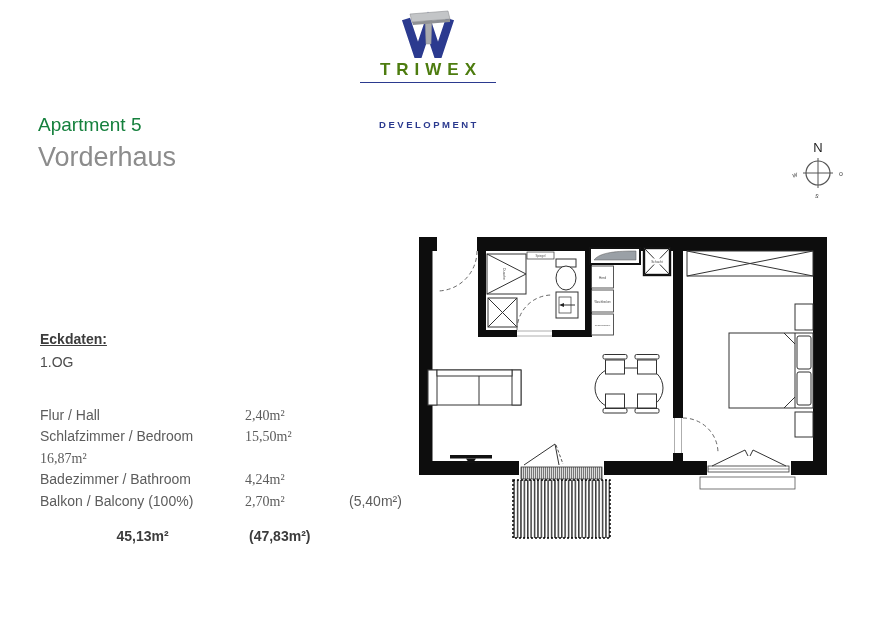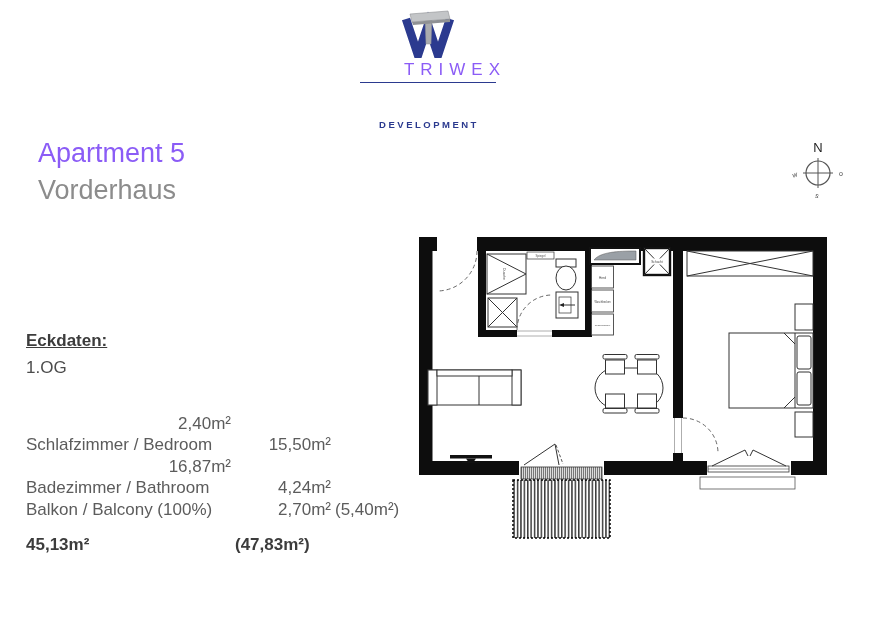--- a/index.html
+++ b/index.html
@@ -4,41 +4,41 @@
 <style>
   html,body{margin:0;padding:0;}
   body{
     width:876px;height:620px;background:#ffffff;position:relative;overflow:hidden;
     font-family:"Liberation Sans",sans-serif;color:#1b1b1b;
   }
   
   .logo{position:absolute;left:350px;top:10px;width:156px;text-align:center;}
   .logo .mark{display:block;margin:0 auto;}
   .logo .wordmark{
-    margin-top:2px;font-size:17px;font-weight:normal;letter-spacing:6px;
-    color:#8b5cf6;white-space:nowrap;text-indent:6px;text-align:right;
+    margin-top:2px;font-size:17px;font-weight:bold;letter-spacing:6px;
+    color:#4d7c0f;white-space:nowrap;text-indent:6px;
   }
   .logo .rule{height:0;border-top:1.5px solid #2b3a8f;margin:2px 10px 2px 10px;}
   .logo .tagline{font-size:9.5px;font-weight:bold;letter-spacing:2.5px;color:#2b3a8f;text-indent:2px;margin-top:36px;}
   .page-title{position:absolute;left:38px;top:114px;}
-  .page-title .t1{font-size:27px;color:#8b5cf6;margin-top:24px;}
+  .page-title .t1{font-size:19px;color:#15803d;}
   .page-title .t2{font-size:27px;color:#8c8c8c;margin-top:6px;}
   
   .compass{position:absolute;left:786px;top:138px;}
   
-  .eckdaten{position:absolute;left:26px;top:331px;width:380px;font-size:17px;color:#5c5c5c;}
+  .eckdaten{position:absolute;left:40px;top:331px;width:380px;font-size:14px;color:#5c5c5c;}
   .eckdaten .head{font-weight:bold;color:#3c3c3c;text-decoration:underline;margin-bottom:7px;}
   .eckdaten .floor{margin-bottom:35px;color:#4c4c4c;}
   .eckdaten .rows{margin-top:19px;}
   .row{display:grid;grid-template-columns:205px 100px auto;line-height:21.4px;}
-  .row .val{text-align:right;}
+  .row .val{text-align:left;font-family:Liberation Serif, serif;}
   .row .extra{padding-left:4px;}
   .total{display:grid;grid-template-columns:205px 100px auto;line-height:21px;
          margin-top:14px;font-weight:bold;color:#3c3c3c;}
-  .total .val{text-align:left;}
+  .total .val{text-align:center;}
   .total .extra{padding-left:4px;}
   
   .plan{position:absolute;left:415px;top:233px;}
   svg text{font-family:"Liberation Sans",sans-serif;}
 </style>
 </head>
 <body>
 
 <div class="logo">
   <svg class="mark" width="64" height="48" viewBox="0 0 60 48">
@@ -67,20 +67,21 @@
     <text x="55" y="38" text-anchor="middle" font-size="7" fill="#444">o</text>
     <text x="31" y="60" text-anchor="middle" font-size="7" fill="#444" transform="rotate(15 31 58)">s</text>
   </svg>
 </div>
 
 <div class="eckdaten">
   <div class="head">Eckdaten:</div>
   <div class="floor">1.OG</div>
   <div class="rows">
     <div class="row">
+      <span>Flur / Hall</span>
       <span class="val">2,40m²</span>
       <span class="extra"></span>
     </div>
     <div class="row">
       <span>Schlafzimmer  / Bedroom</span>
       <span class="val">15,50m²</span>
       <span class="extra"></span>
     </div>
     <div class="row">
       <span class="val">16,87m²</span>

